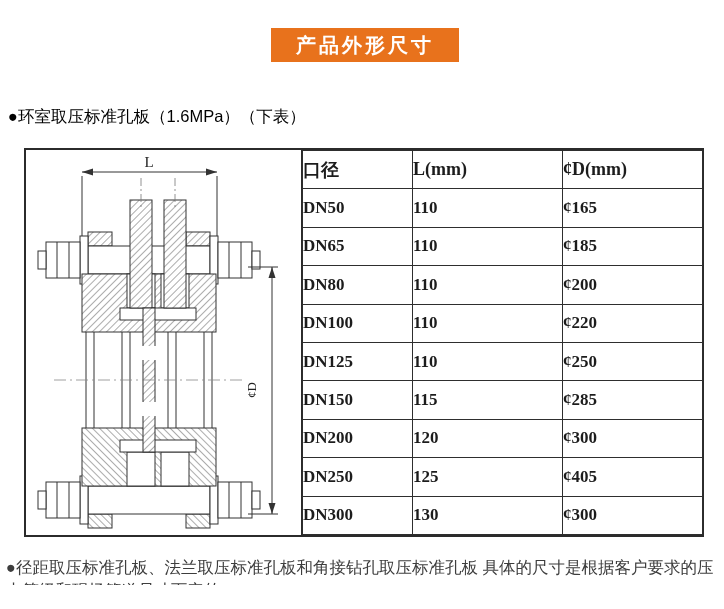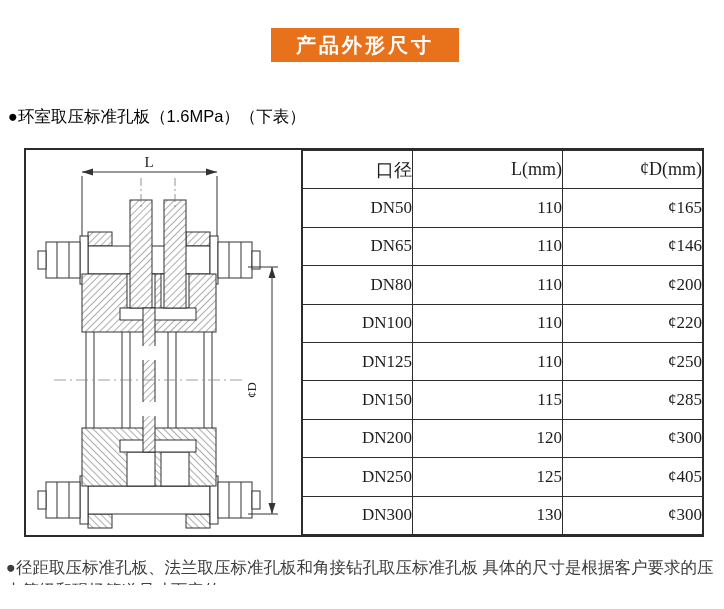--- a/index.html
+++ b/index.html
@@ -61,24 +61,24 @@
   }
   table.spec {
     border-collapse: collapse;
     width: 100%;
     height: 385px;
     table-layout: fixed;
     font-family: "Liberation Serif", serif;
   }
   table.spec th, table.spec td {
     border: 1.6px solid #2e2e2e;
-    text-align: right;
+    text-align: left;
     vertical-align: middle;
     padding: 0;
-    font-weight: normal;
+    font-weight: bold;
     color: #1c1c1c;
     font-size: 17px;
     height: 35px;
     overflow: hidden;
     margin-left: 25px;
   }
   table.spec th {
     font-size: 18px;
   }
   .footnote {
@@ -200,21 +200,21 @@
           <th>¢D(mm)</th>
         </tr>
         <tr>
           <td>DN50</td>
           <td>110</td>
           <td>¢165</td>
         </tr>
         <tr>
           <td>DN65</td>
           <td>110</td>
-          <td>¢146</td>
+          <td>¢185</td>
         </tr>
         <tr>
           <td>DN80</td>
           <td>110</td>
           <td>¢200</td>
         </tr>
         <tr>
           <td>DN100</td>
           <td>110</td>
           <td>¢220</td>

